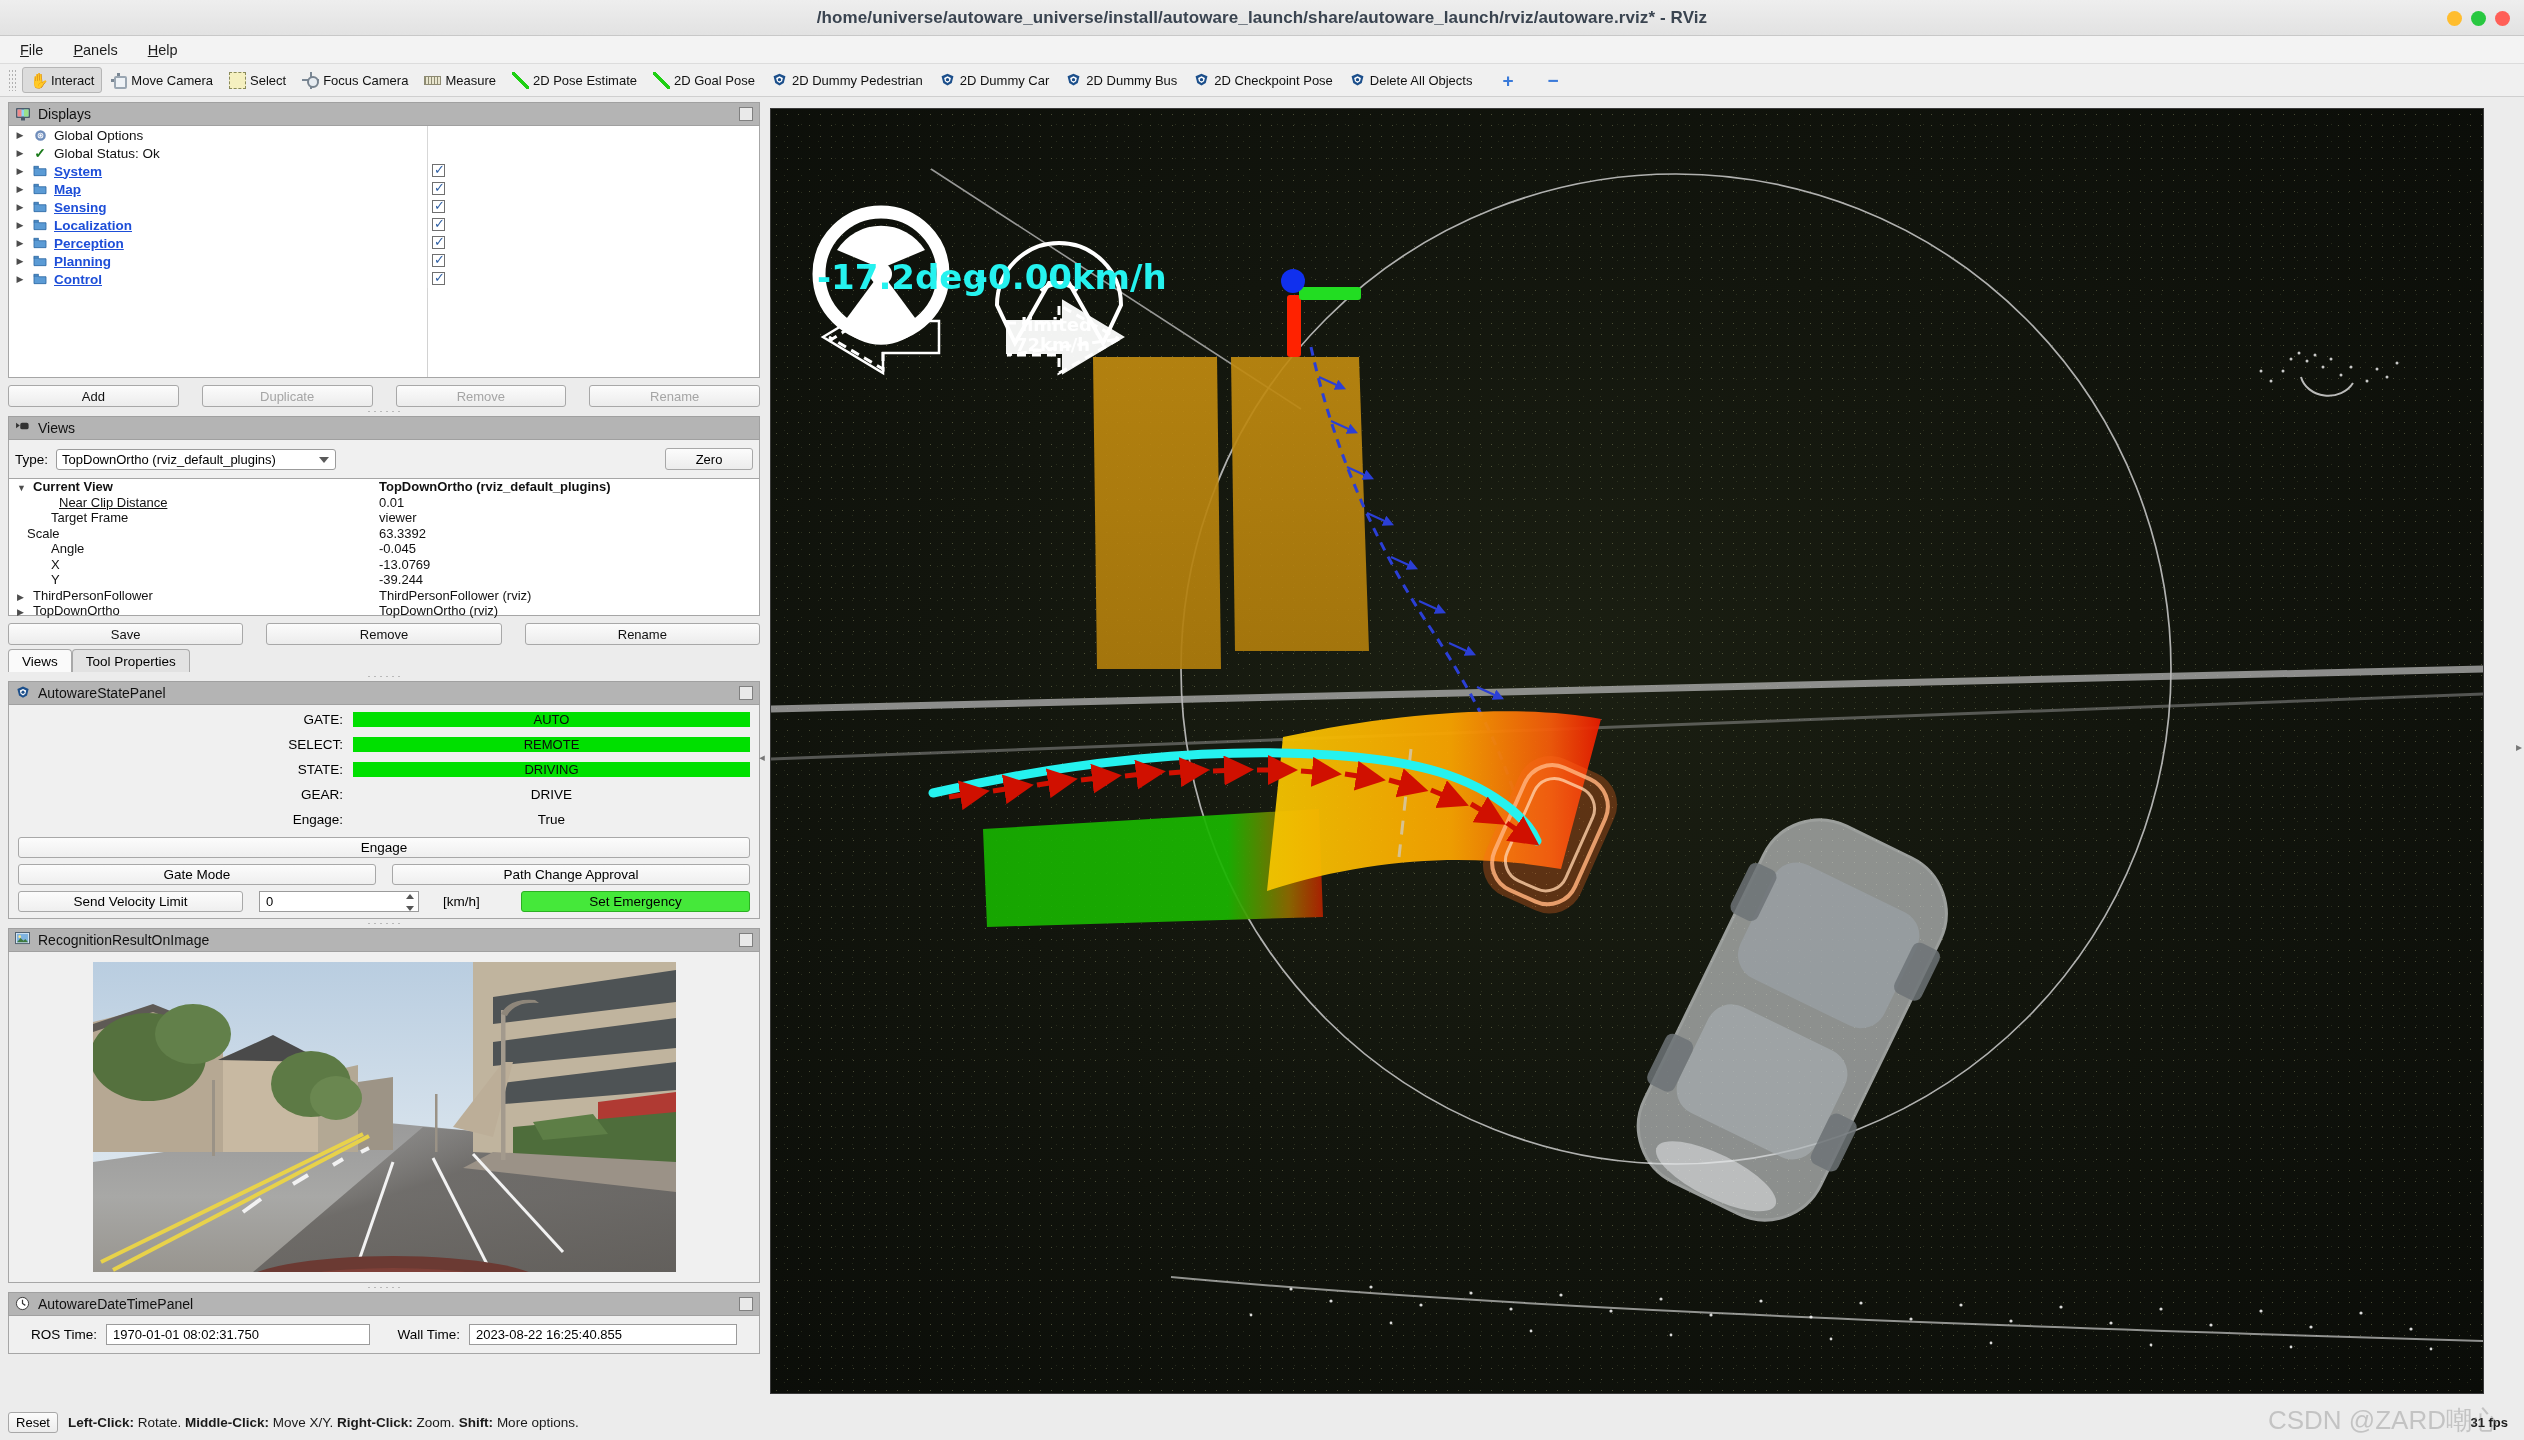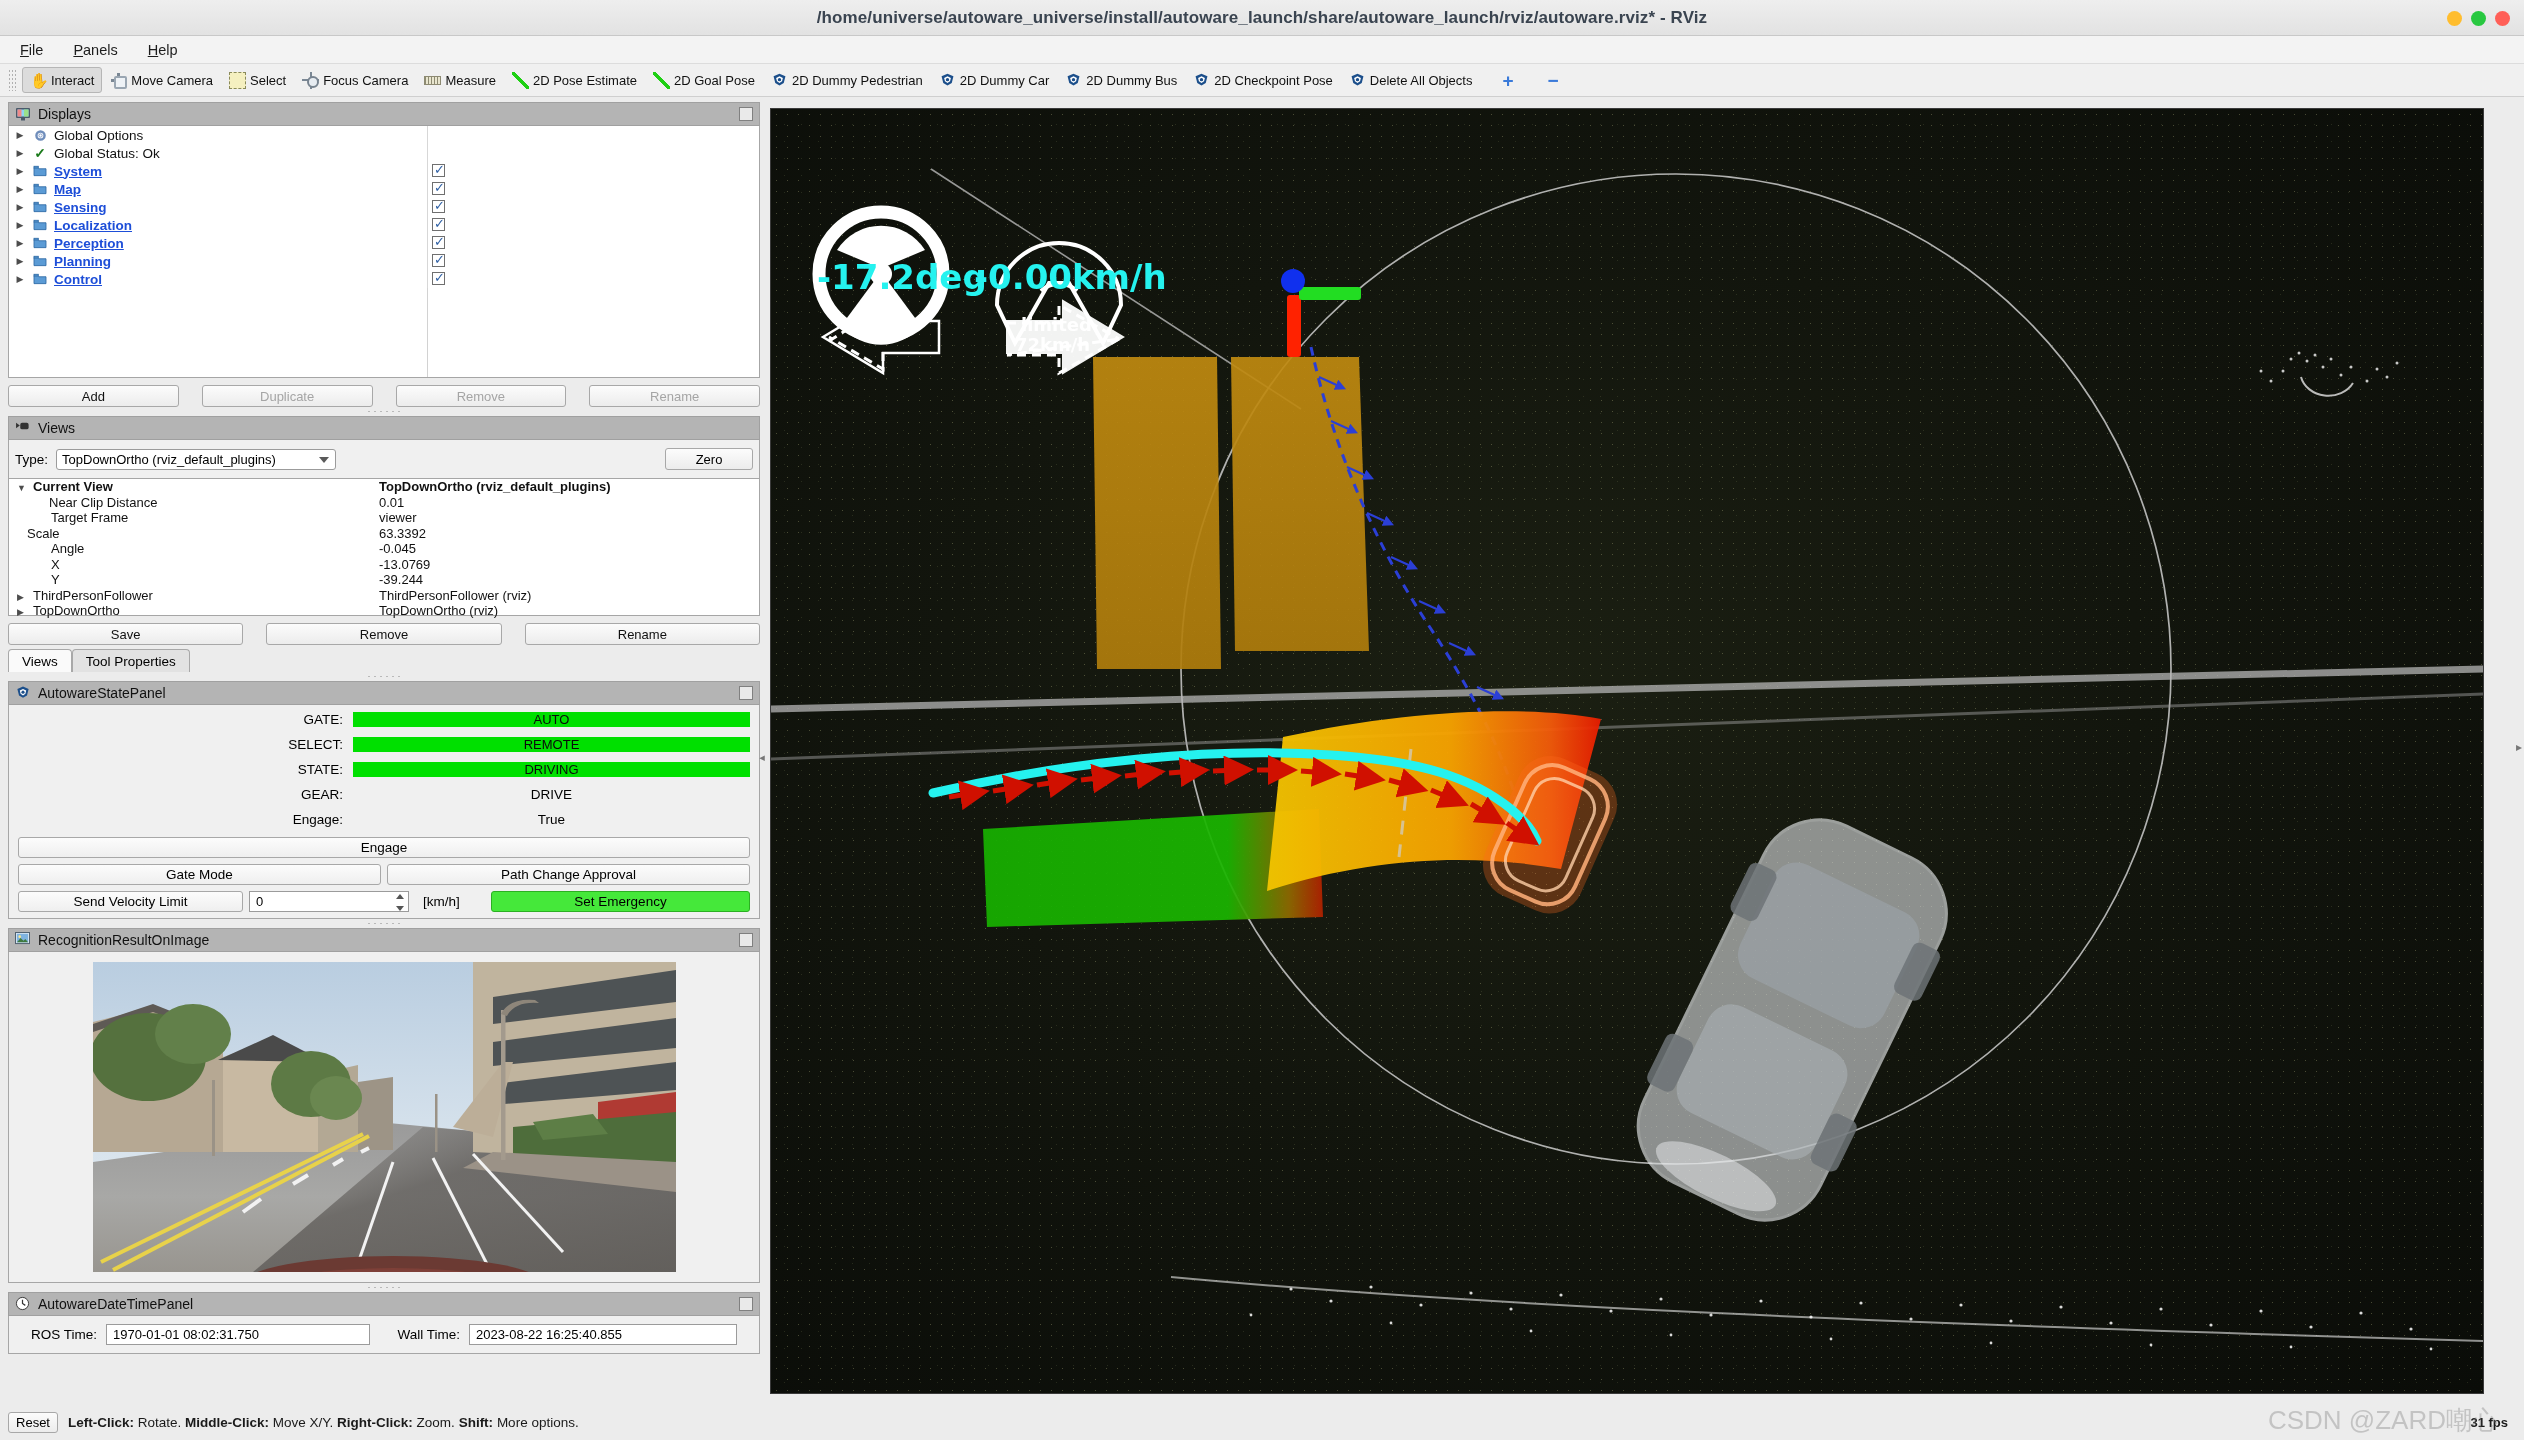--- a/index.html
+++ b/index.html
@@ -103,21 +103,21 @@
 
   
   .statebody { background:#f0f0f0; border:1px solid #a6a6a6; border-top:none; padding:7px 9px 6px 9px;}
   .srow { display:flex; align-items:center; height:15px; margin-bottom:10px; }
   .srow .slab { width:335px; text-align:right; padding-right:10px; font-size:13.5px; }
   .sval-green { flex:1; background:#00e000; height:15px; text-align:center; font-size:13px; color:#0a0a0a; line-height:15px;}
   .sval-plain { flex:1; text-align:center; font-size:13.5px; }
   .widebtn { height:21px; border:1px solid #a8a8a8; border-radius:3px;
     background:linear-gradient(#fcfcfc,#efefef); font-size:13.5px;
     display:flex; align-items:center; justify-content:center; }
-  .row2 { display:flex; gap:6px; margin-top:6px;}
+  .row2 { display:flex; gap:16px; margin-top:6px;}
   .spin { flex:1; height:21px; border:1px solid #9b9b9b; background:#fff; position:relative;
      font-size:13px; display:flex; align-items:center; padding-left:6px;}
   .spin .arrs { position:absolute; right:2px; top:2px; width:13px; height:17px;
      display:flex; flex-direction:column; align-items:center; justify-content:space-between;}
   .spin .arrs b{ display:block; width:0;height:0;border-left:4px solid transparent;border-right:4px solid transparent;}
   .spin .arrs b.up{border-bottom:5px solid #555;} .spin .arrs b.dn{border-top:5px solid #555;}
   .emerg { flex:1; height:21px; background:#45e83a; border:1px solid #2bb022; border-radius:3px;
     font-size:13.5px; display:flex; align-items:center; justify-content:center; }
 
   
@@ -437,21 +437,21 @@
       </div>
       <div class="zerobtn">Zero</div>
     </div>
 
     <div class="viewprops">
       <div class="vp-row hdr">
         <span class="k"><span class="tri">▼</span><span>Current View</span></span>
         <span class="v">TopDownOrtho (rviz_default_plugins)</span>
       </div>
       <div class="vp-row">
-        <span class="k" style="padding-left:40px;">Near Clip Distance</span>
+        <span class="k" style="padding-left:50px;text-decoration:underline;">Near Clip Distance</span>
         <span class="v">0.01</span>
         </div>
       <div class="vp-row">
         <span class="k" style="padding-left:42px;">Target Frame</span>
         <span class="v">viewer</span>
         </div>
       <div class="vp-row">
         <span class="k" style="padding-left:18px;">Scale</span>
         <span class="v">63.3392</span>
         </div>

